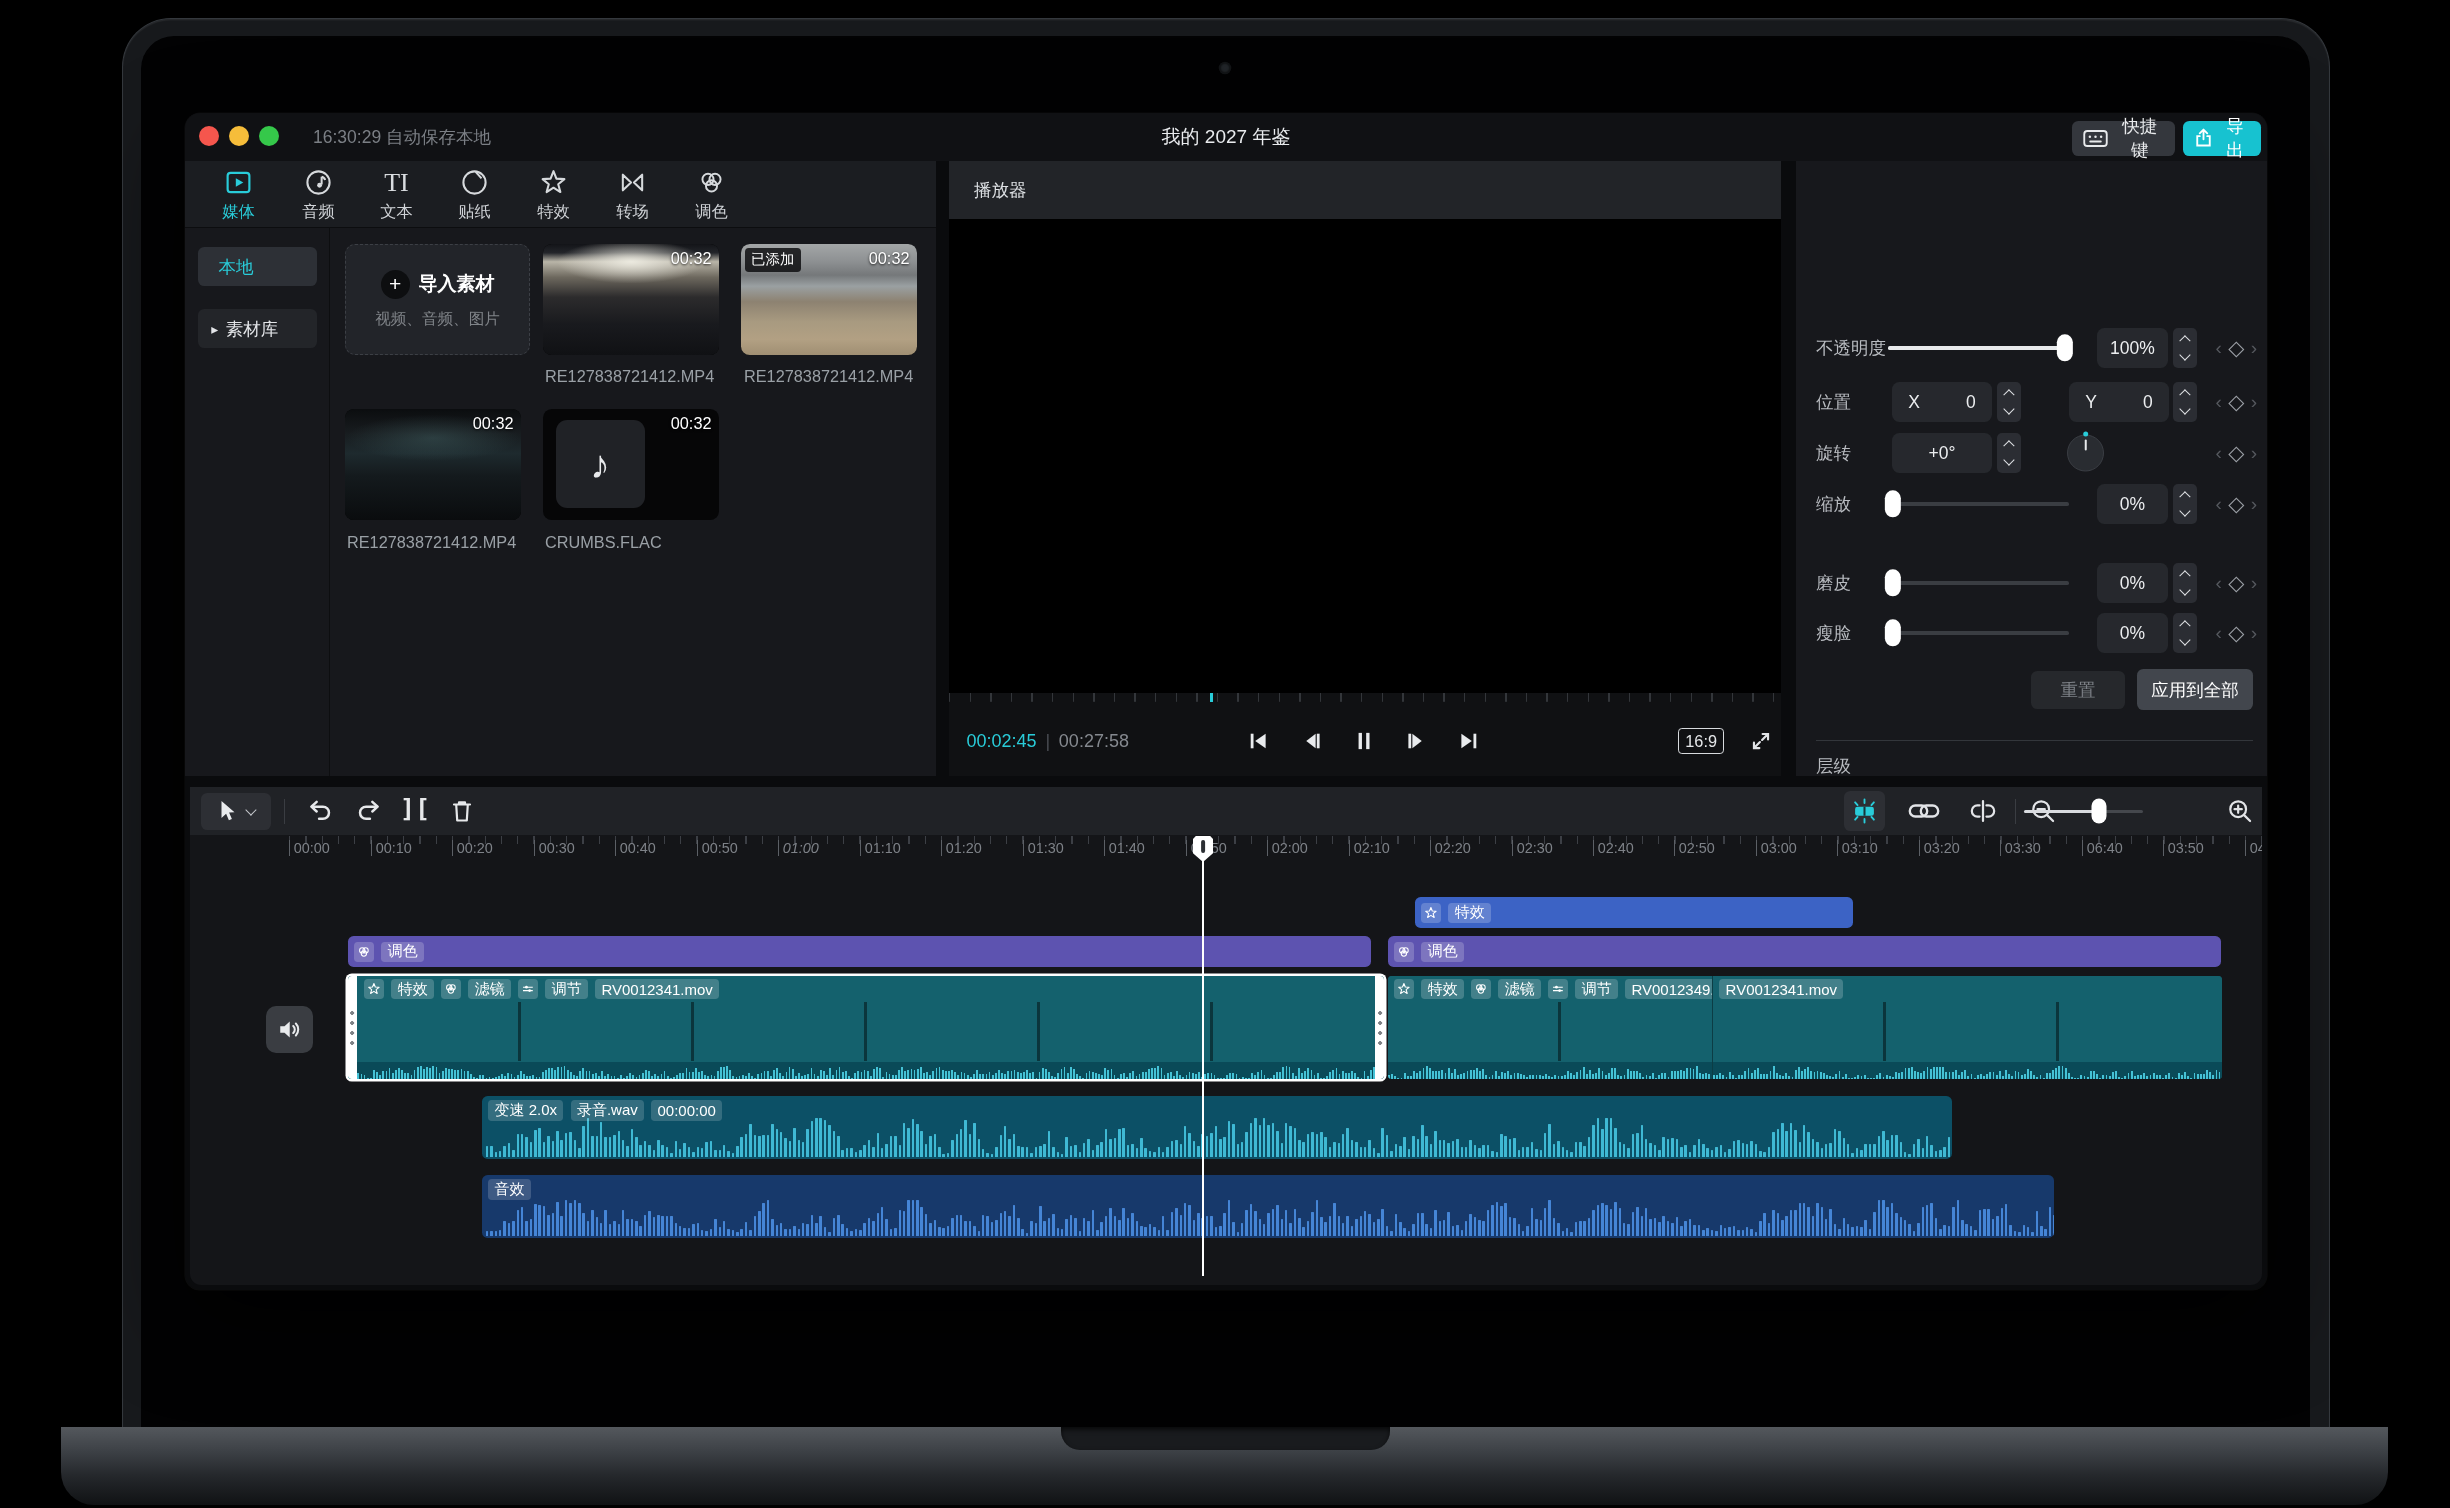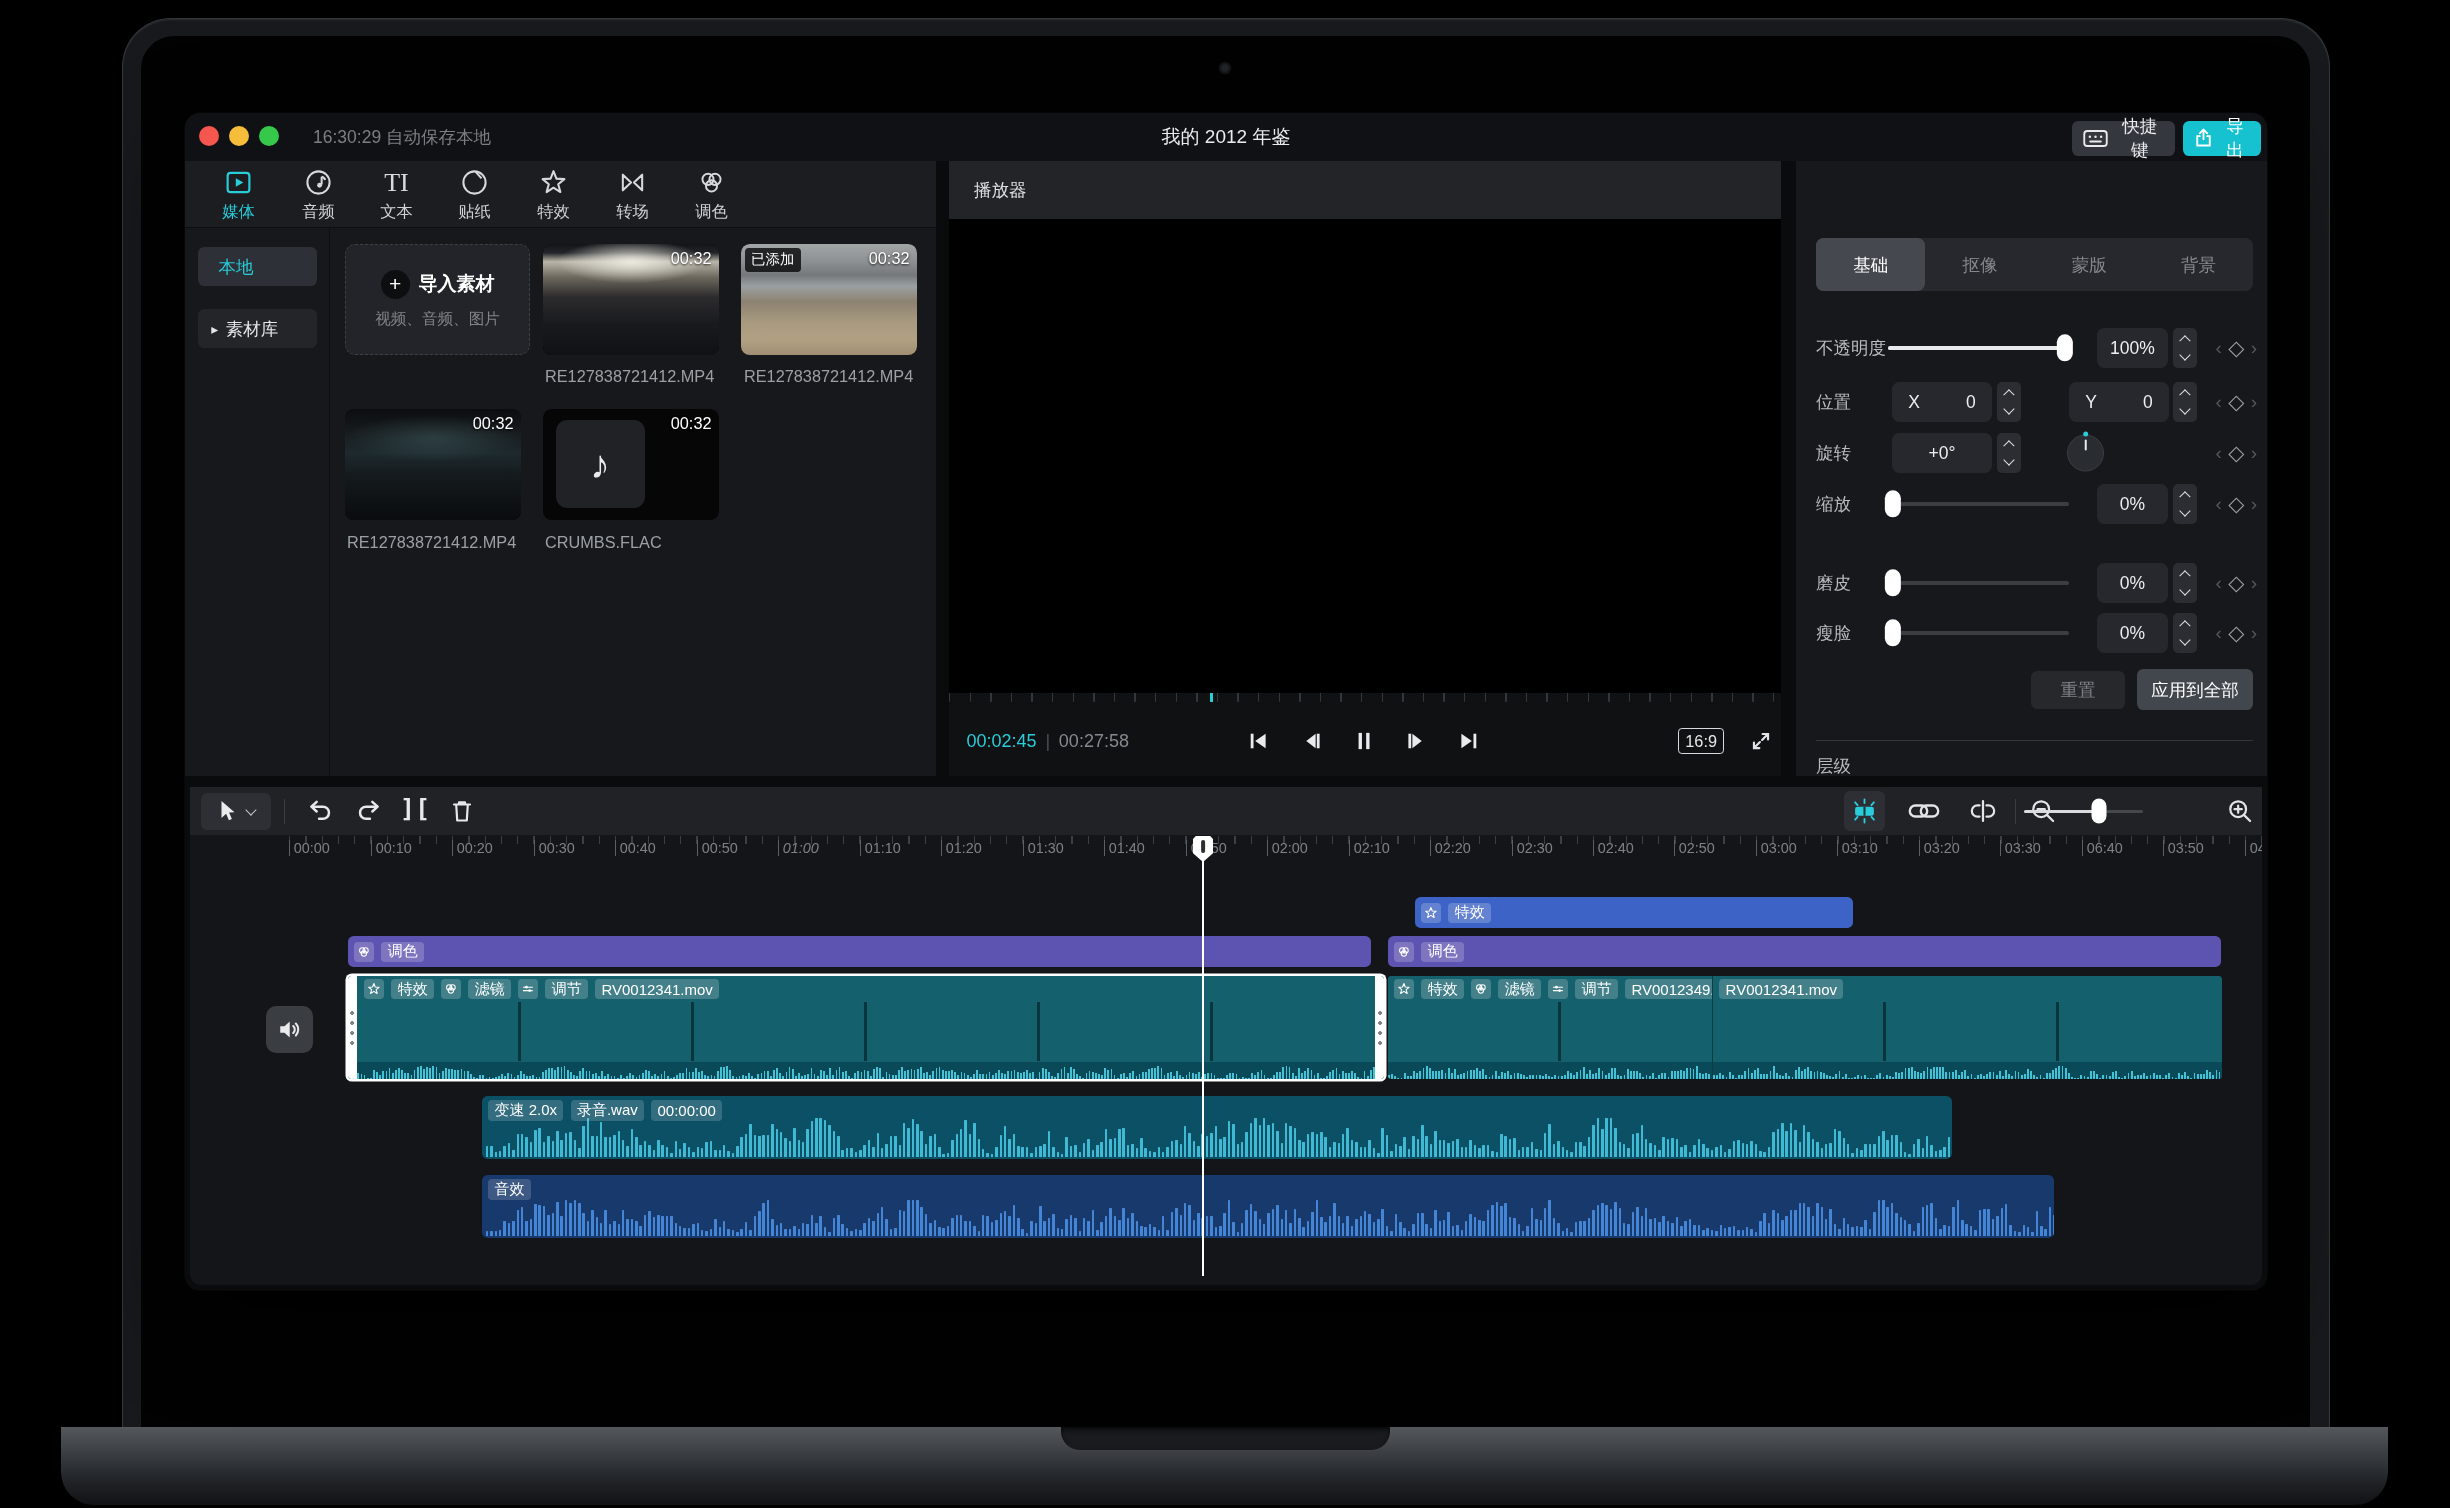--- a/index.html
+++ b/index.html
@@ -155,21 +155,21 @@
 <div class="glass"></div>
 <div class="camera"></div>
 
 <div class="window">
 
   <div class="titlebar">
     <span class="light red"></span>
     <span class="light yellow"></span>
     <span class="light green"></span>
     <span class="autosave">16:30:29 自动保存本地</span>
-    <span class="win-title">我的 2012 年鉴</span>
+    <span class="win-title">我的 2027 年鉴</span>
     <button class="tb-btn btn-shortcut">
       <span style="line-height:0">
         <svg width="25" height="19" viewBox="0 0 40 30">
             <rect x="2" y="3" width="36" height="24" rx="5" fill="none" stroke="#e8eaec" stroke-width="3"></rect>
             <circle cx="11" cy="12" r="2" fill="#e8eaec"></circle>
             <circle cx="20" cy="12" r="2" fill="#e8eaec"></circle>
             <circle cx="29" cy="12" r="2" fill="#e8eaec"></circle>
             <rect x="10" y="18" width="20" height="3.4" rx="1.7" fill="#e8eaec"></rect>
           </svg>
       </span>
@@ -341,26 +341,20 @@
       <button class="ratio-chip" style="background:none;font-family:inherit">16:9</button>
       <button class="fs-btn">
         <svg width="26" height="26" viewBox="0 0 24 24">
             <path d="M13.5 5.5 H18.5 V10.5 M18 6 L13 11 M10.5 18.5 H5.5 V13.5 M6 18 L11 13" fill="none" stroke="#e2e4e7" stroke-width="2" stroke-linecap="round"></path>
           </svg>
       </button>
     </div>
   </div>
 
   <div class="inspector">
-    <div class="seg">
-      <span class="cell active">基础</span>
-      <span class="cell">抠像</span>
-      <span class="cell">蒙版</span>
-      <span class="cell">背景</span>
-    </div>
 
     <div class="irow" style="top:155px">
       <span class="ilabel">不透明度</span>
       <div class="slider">
           <span class="fill" style="width:181px"></span>
           <span class="knob" style="left:177px"></span>
         </div>
       <div class="vbox" style="left:301px;width:71px">100%</div>
       <div class="stepper" style="left:377px">
           <span class="chev up"></span>

